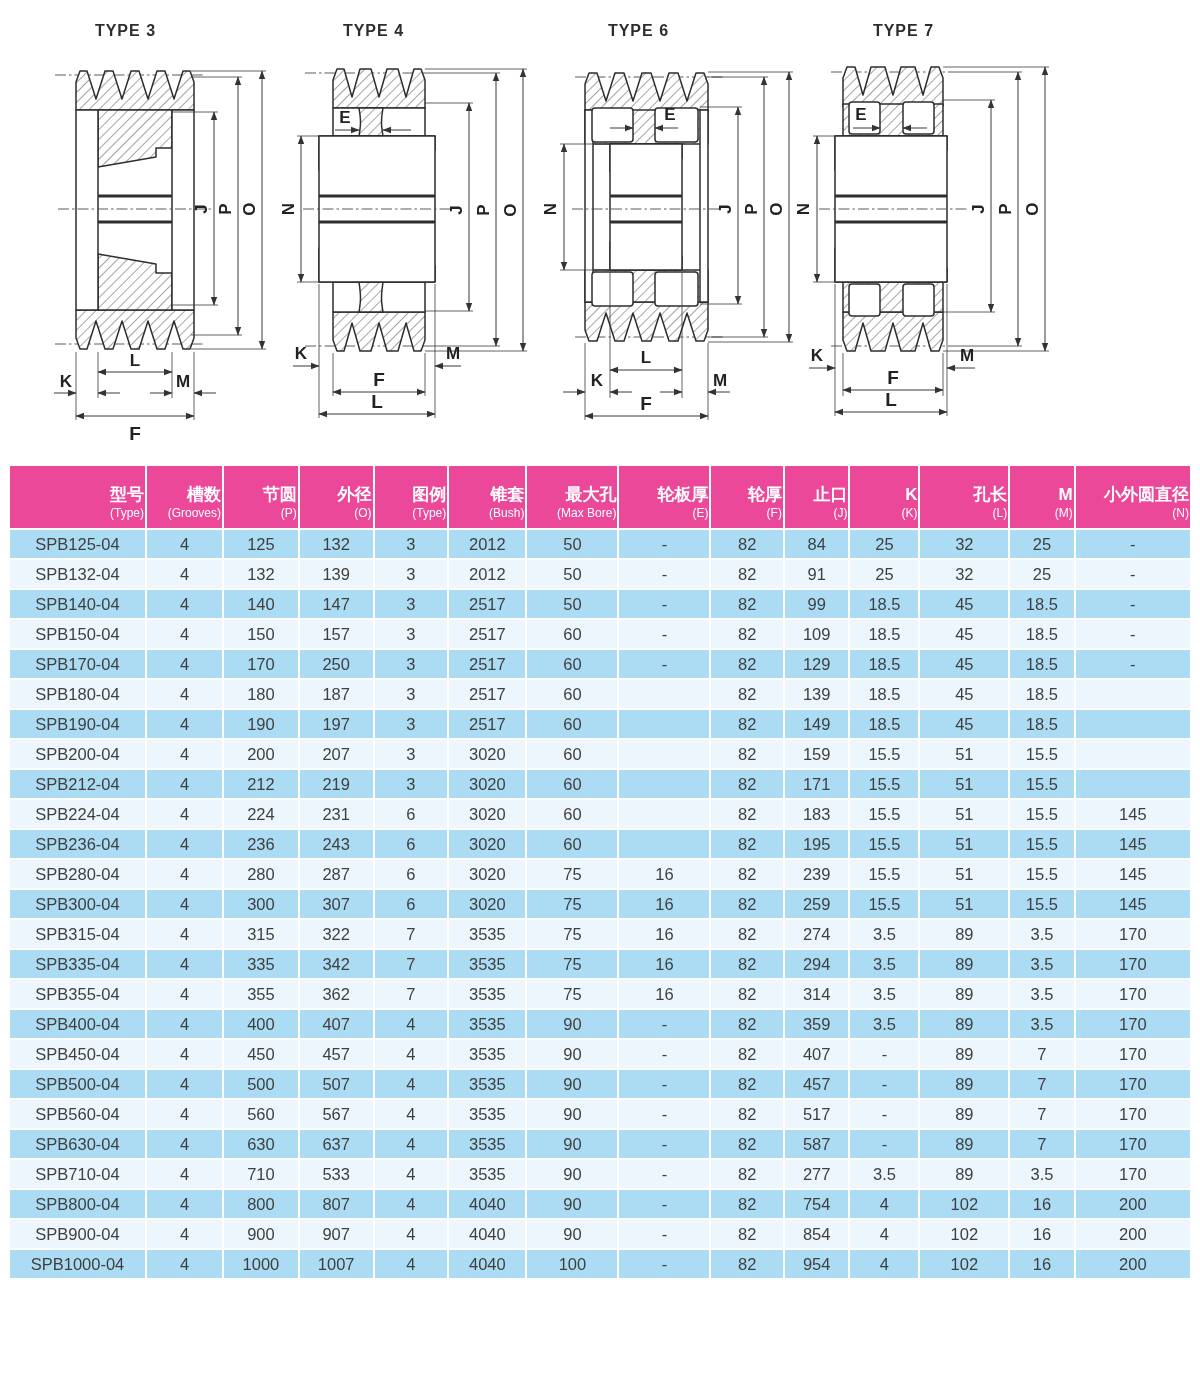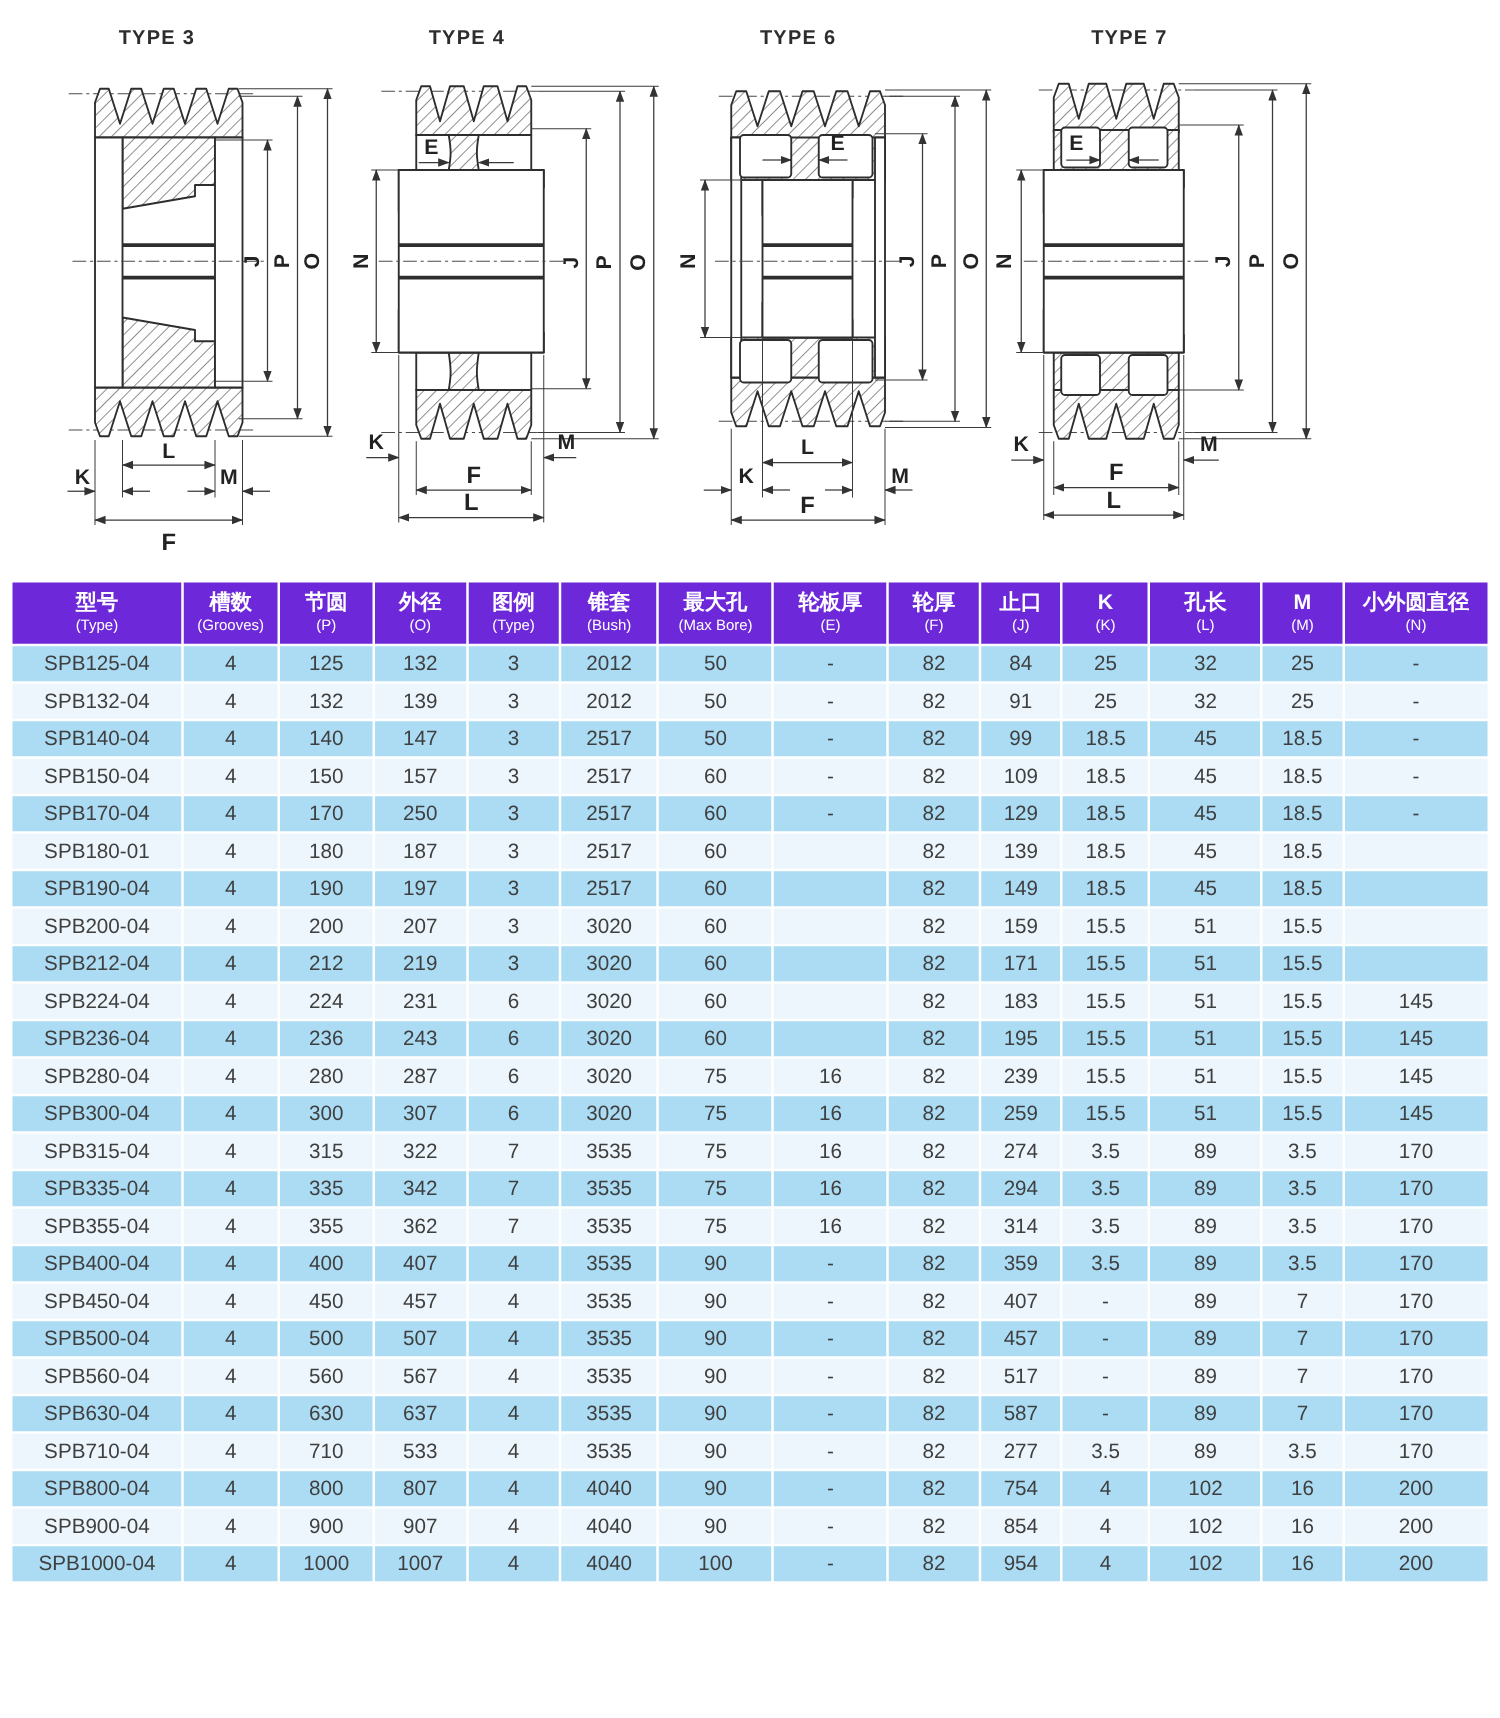--- a/index.html
+++ b/index.html
@@ -18,21 +18,21 @@
   .thick{stroke:#2e2e2e;stroke-width:3;fill:none;}
   .dim{stroke:#3a3a3a;stroke-width:1;fill:none;}
   .ext{stroke:#3a3a3a;stroke-width:0.8;fill:none;}
   .cl{stroke:#4a4a4a;stroke-width:0.9;fill:none;stroke-dasharray:11 3 2.5 3;}
   .dimlabel{font-size:17px;font-weight:bold;fill:#222;font-family:"Liberation Sans",sans-serif;}
   .dimlabel.big{font-size:19px;}
 
   
   .table-wrap{width:1200px;padding:6px 8px 0 8px;box-sizing:border-box;}
   table.spec{width:1184px;border-collapse:separate;border-spacing:2px;table-layout:fixed;}
-  table.spec th{background:#6d28d9;color:#ffffff;padding:6px 1px 7px;vertical-align:middle;}
+  table.spec th{background:#ec4899;color:#ffffff;padding:19px 1px 7px;vertical-align:middle;text-align:right;}
   table.spec th .zh{font-size:17px;font-weight:bold;line-height:1.2;}
   table.spec th .en{font-size:12px;font-weight:normal;line-height:1.2;margin-top:1px;}
   table.spec td{text-align:center;font-size:16.5px;color:#3f3f3f;height:28px;padding:0;line-height:28px;
     overflow:hidden;white-space:nowrap;}
   table.spec tbody tr:nth-child(odd) td{background:#abdcf4;}
   table.spec tbody tr:nth-child(even) td{background:#ecf6fc;}
 </style>
 </head>
 <body>
 
@@ -422,21 +422,21 @@
           <td>60</td>
           <td>-</td>
           <td>82</td>
           <td>129</td>
           <td>18.5</td>
           <td>45</td>
           <td>18.5</td>
           <td>-</td>
         </tr>
         <tr>
-          <td>SPB180-01</td>
+          <td>SPB180-04</td>
           <td>4</td>
           <td>180</td>
           <td>187</td>
           <td>3</td>
           <td>2517</td>
           <td>60</td>
           <td></td>
           <td>82</td>
           <td>139</td>
           <td>18.5</td>

